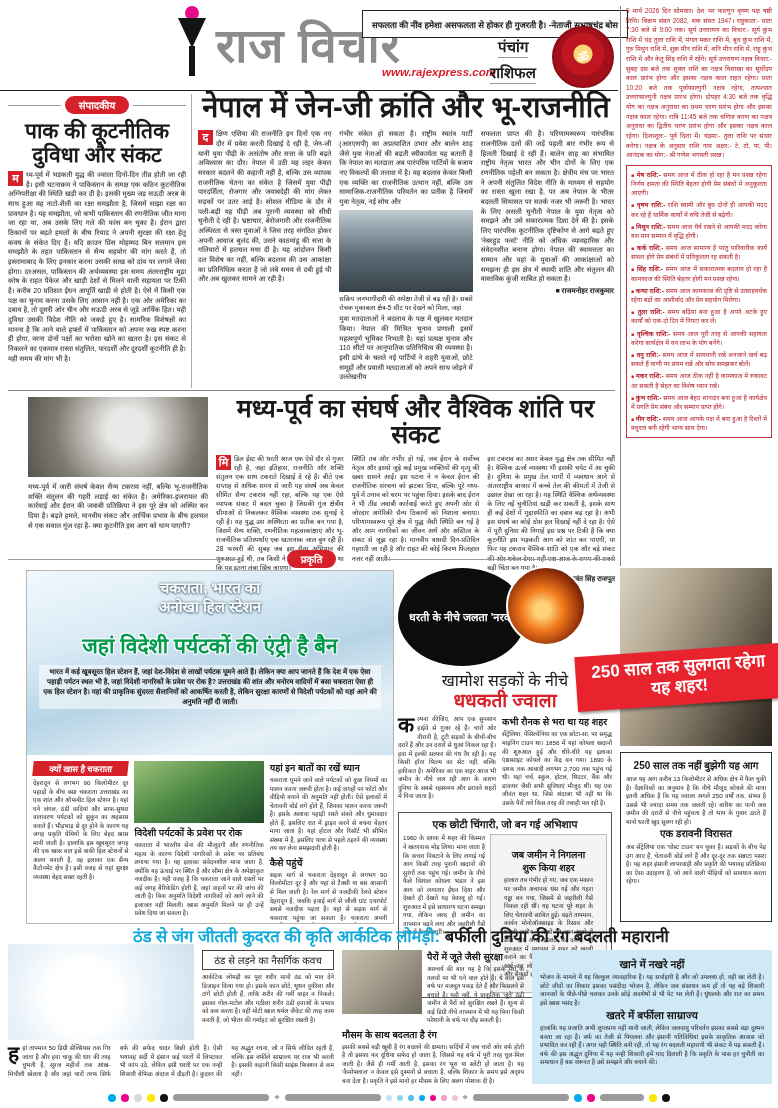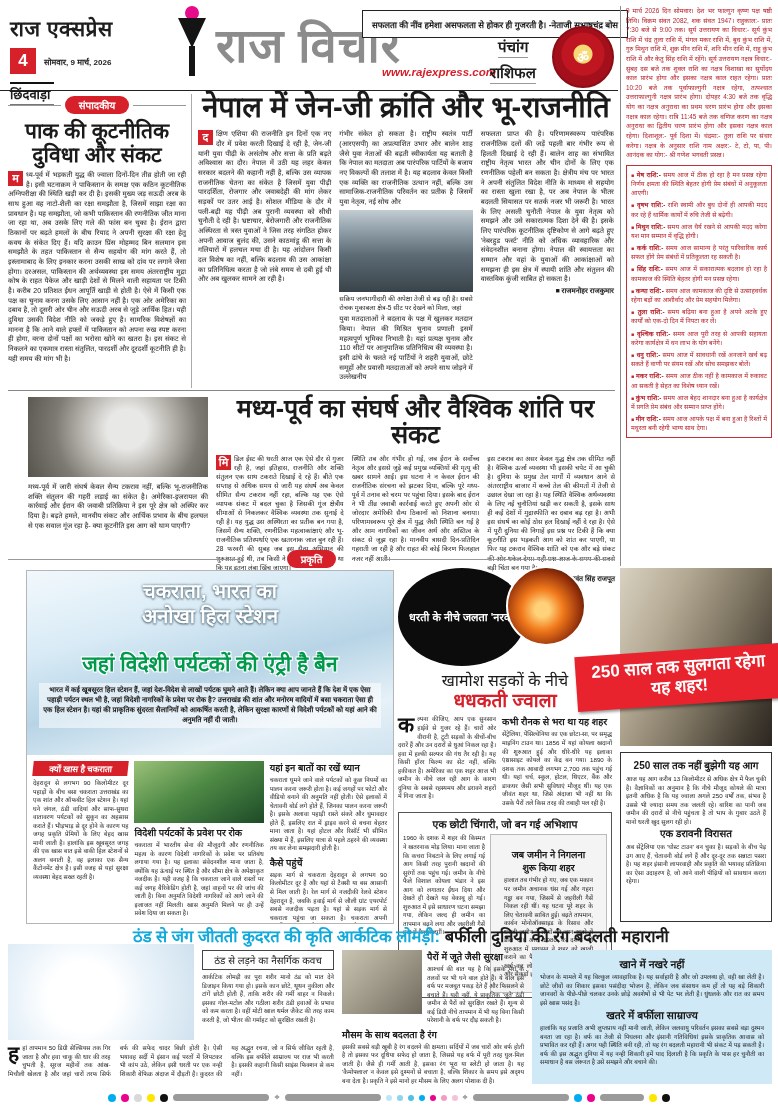--- a/index.html
+++ b/index.html
@@ -60,23 +60,23 @@
   .caption{font-size:6.6px;line-height:1.35;margin-top:3px;text-align:justify;}
   .mid-head{font-size:25px;font-weight:bold;text-align:center;line-height:1.05;}
   .sec-rule{border-top:1px solid #888;}
   .badge-band{display:flex;align-items:center;gap:6px;}
   .badge-band .line{flex:1;border-top:1px solid #999;}
 
   
   .chak-box{border:1px solid #b5b5b5;background:#fff;overflow:hidden;}
   .chak-hero{height:176px;background:linear-gradient(165deg,#f2f8fc 0%,#d9ebf6 30%,#b7d4e6 55%,#e6f1f8 80%,#cfe3ef 100%);
              position:relative;padding-top:8px;}
-  .chak-kicker{font-size:20px;font-weight:bold;color:#fff;text-align:center;line-height:1.25;
+  .chak-kicker{font-size:15px;font-weight:bold;color:#fff;text-align:center;line-height:1.25;
                text-shadow:0 1px 2px #57707e,0 0 3px #57707e;}
-  .chak-green{font-size:21px;font-weight:bold;color:#009a4d;text-align:center;margin-top:20px;
+  .chak-green{font-size:21px;font-weight:bold;color:#009a4d;text-align:center;margin-top:14px;
               text-shadow:1px 1px 0 #fff,-1px -1px 0 #fff,1px -1px 0 #fff,-1px 1px 0 #fff;}
   .chak-intro{font-size:7px;font-weight:bold;line-height:1.45;text-align:center;margin:6px 12px 0 12px;
               background:rgba(255,255,255,.55);padding:2px 4px;}
   .chak-grid{display:flex;gap:6px;padding:6px;}
   .ribbon{background:#d6212b;color:#fff;font-size:8.5px;font-weight:bold;text-align:center;
           padding:2px 4px;transform:skewX(-6deg);margin-bottom:3px;}
   .sub-head{font-size:9.5px;font-weight:bold;margin:3px 0 2px 0;}
   .body62{font-size:6.2px;line-height:1.38;}
   .valley{height:62px;background:linear-gradient(150deg,#9cc27a 0%,#4f8a45 45%,#2e6233 80%,#1f4a27 100%);}
 
@@ -111,28 +111,20 @@
   .dot{width:8px;height:8px;border-radius:50%;display:inline-block;}
   .dot.s{width:6px;height:6px;}
   .bar{height:7px;border-radius:4px;background:#9a9a9a;display:inline-block;}
   .cross{font-size:9px;color:#555;}
 </style>
 </head>
 <body>
 
 <div class="page">
 
-  <div class="abs" style="left:10px;top:14px;width:170px;">
-    <div class="brand-name">राज एक्सप्रेस</div>
-    <div style="display:flex;margin-top:6px;">
-      <div class="pageno">4</div>
-      <div class="dateline">सोमवार, 9 मार्च, 2026</div>
-    </div>
-    <div class="city" style="margin-top:8px;">छिंदवाड़ा</div>
-  </div>
 
   <div class="abs nib" style="left:172px;top:6px;">
     <div class="flame"></div>
       <div class="body"></div>
       <div class="tip"></div>
   </div>
 
   <div class="abs masthead" style="left:216px;top:22px;width:300px;">राज विचार</div>
 
   <div class="abs quotebox" style="left:362px;top:10px;width:252px;height:22px;">सफलता की नींव हमेशा असफलता से होकर ही गुजरती है। -नेताजी सुभाषचंद्र बोस</div>

